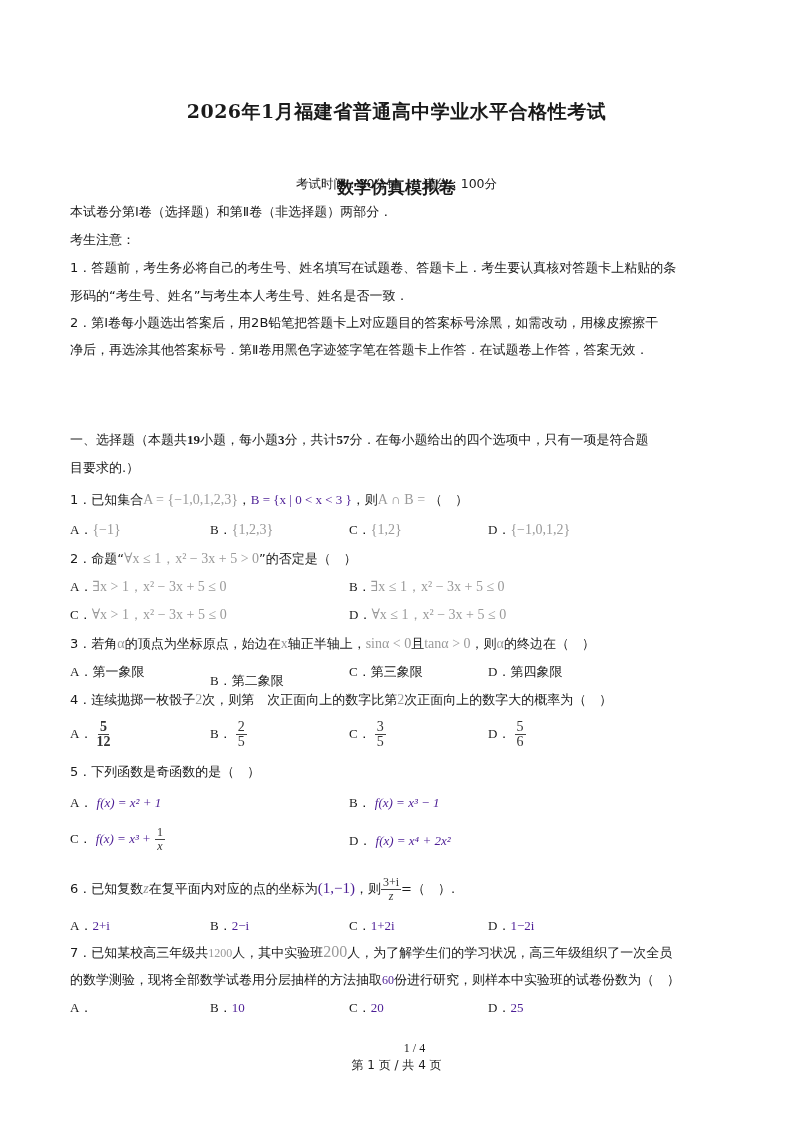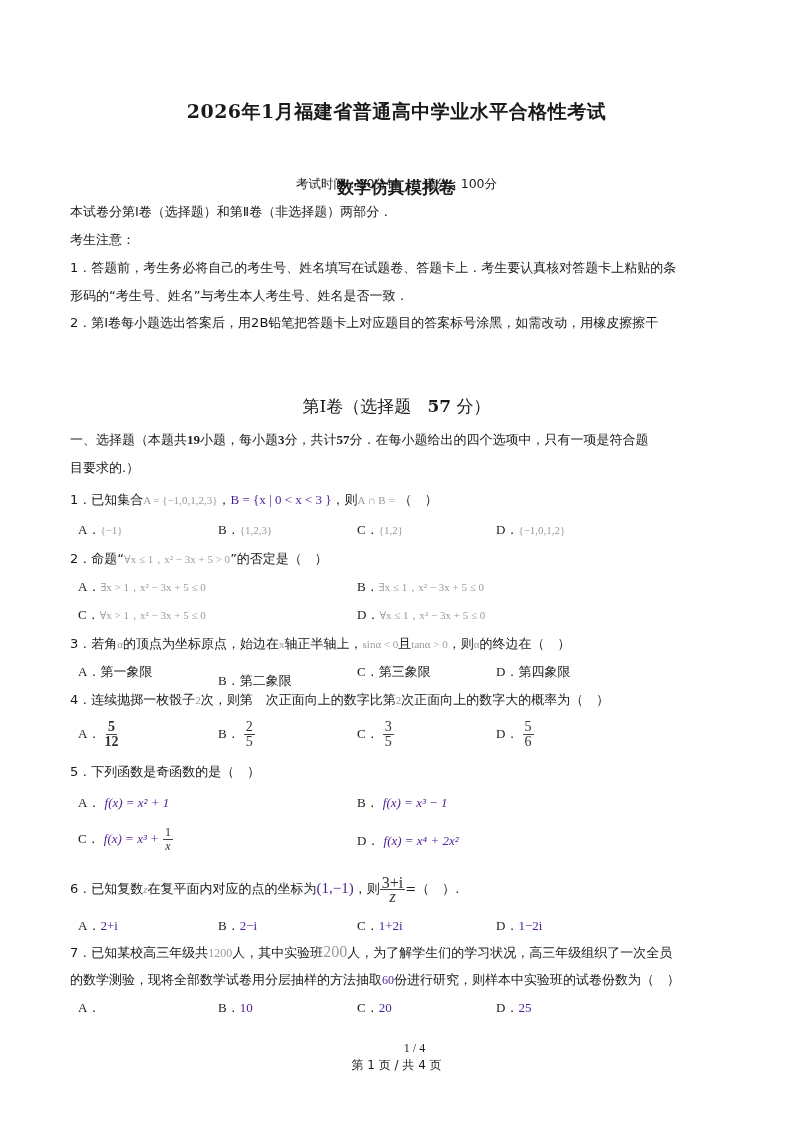--- a/index.html
+++ b/index.html
@@ -7,22 +7,22 @@
          font-family: "DejaVu Sans", "Liberation Sans", sans-serif; color: #1a1a1a; }
   .page { position: absolute; left: 0; top: 0; width: 793px; height: 1122px; padding-left: 14px; }
   .abs { position: absolute; white-space: nowrap; }
   .title { font-family: "DejaVu Serif", "Liberation Serif", serif; font-weight: bold; font-size: 19px; left: 0; width: 793px; text-align: center; top: 99px; letter-spacing: 0.5px; }
   .subtitle { font-family: "DejaVu Serif", "Liberation Serif", serif; font-weight: bold; font-size: 17px; left: 0; width: 793px; text-align: center; top: 140px; margin-top: 36px; }
   .meta { font-size: 12.5px; left: 0; width: 793px; text-align: center; top: 176px; }
   .line { font-size: 13px; left: 70px; line-height: 18px; }
   .section { font-family: "DejaVu Serif", "Liberation Serif", serif; font-size: 17px; left: 0; width: 793px; text-align: center; top: 395px; }
   .section b { font-weight: bold; }
   .math { font-family: "Liberation Serif", "DejaVu Serif", serif; color: #4c1d95; }
-  .mathlight { font-family: "Liberation Serif", "DejaVu Serif", serif; color: #9a9a9a; font-size: 11px; }
-  .opt { font-size: 13px; line-height: 18px; margin-left: 8px; }
+  .mathlight { font-family: "Liberation Serif", "DejaVu Serif", serif; color: #9a9a9a; font-size: 14px; }
+  .opt { font-size: 13px; line-height: 18px; }
   .optlabel { font-family: "Liberation Serif", "DejaVu Serif", serif; }
   .frac { display: inline-flex; flex-direction: column; align-items: center; vertical-align: middle; font-family: "Liberation Serif", "DejaVu Serif", serif; font-size: 14px; line-height: 14px; color: #333; }
   .frac .num { border-bottom: 1px solid #444; padding: 0 2px; }
   .bold { font-weight: bold; font-family: "Liberation Serif", "DejaVu Serif", serif; }
   .footer1 { font-family: "Liberation Serif", serif; font-size: 12px; left: 0; width: 793px; text-align: center; top: 1041px; margin-left: 18px; }
   .footer2 { font-size: 12px; left: 0; width: 793px; text-align: center; top: 1057px; }
 </style>
 </head>
 <body>
 
@@ -33,26 +33,22 @@
   <div class="abs meta">
     <span>考试时间：90分钟</span>&nbsp;&nbsp;&nbsp;&nbsp;&nbsp;
     <span>满分：100分</span>
   </div>
 
   <div class="abs line" style="top:203px">本试卷分第Ⅰ卷（选择题）和第Ⅱ卷（非选择题）两部分．</div>
   <div class="abs line" style="top:231px">考生注意：</div>
   <div class="abs line" style="top:259px">1．答题前，考生务必将自己的考生号、姓名填写在试题卷、答题卡上．考生要认真核对答题卡上粘贴的条</div>
   <div class="abs line" style="top:287px">形码的“考生号、姓名”与考生本人考生号、姓名是否一致．</div>
   <div class="abs line" style="top:314px">2．第Ⅰ卷每小题选出答案后，用2B铅笔把答题卡上对应题目的答案标号涂黑，如需改动，用橡皮擦擦干</div>
+  <div class="abs line" style="top:341px">净后，再选涂其他答案标号．第Ⅱ卷用黑色字迹签字笔在答题卡上作答．在试题卷上作答，答案无效．</div>
 
-  <div class="abs section">
-    <span>第Ⅰ卷（选择题</span>&nbsp;&nbsp;
-    <b>57</b>
-    <span>分）</span>
-  </div>
 
   <div class="abs line" style="top:431px">
     <span>一、选择题（本题共</span><span class="bold">19</span><span>小题，每小题</span><span class="bold">3</span><span>分，共计</span><span class="bold">57</span><span>分．在每小题给出的四个选项中，只有一项是符合题</span>
   </div>
   <div class="abs line" style="top:459px">目要求的.）</div>
 
   <div class="abs line" style="top:491px">
     <span>1．</span><span>已知集合</span><span class="mathlight">A = {−1,0,1,2,3}</span><span>，</span><span class="math">B = {x | 0 &lt; x &lt; 3 }</span><span>，则</span><span class="mathlight">A ∩ B =</span>&nbsp;<span>（　）</span>
   </div>
   <div class="abs opt" style="top:521px; left:70px"><span class="optlabel">A．</span><span class="mathlight">{−1}</span></div>
@@ -101,21 +97,21 @@
   </div>
   <div class="abs opt" style="top:794px; left:70px"><span class="optlabel">A．</span> <span class="math" style="font-style:italic">f(x) = x² + 1</span></div>
   <div class="abs opt" style="top:794px; left:349px"><span class="optlabel">B．</span> <span class="math" style="font-style:italic">f(x) = x³ − 1</span></div>
   <div class="abs opt" style="top:826px; left:70px"><span class="optlabel">C．</span> <span class="math" style="font-style:italic">f(x) = x³ +</span> <span class="frac" style="font-size:12px; line-height:13px">
         <span class="num">1</span>
         <span style="font-style:italic">x</span>
       </span></div>
   <div class="abs opt" style="top:832px; left:349px"><span class="optlabel">D．</span> <span class="math" style="font-style:italic">f(x) = x⁴ + 2x²</span></div>
 
   <div class="abs line" style="top:876px">
-    <span>6．</span><span>已知复数</span><span class="mathlight" style="font-style:italic">z</span><span>在复平面内对应的点的坐标为</span><span class="math" style="font-size:15px">(1,−1)</span><span>，则</span><span class="frac" style="font-size:16px; line-height:13px">
+    <span>6．</span><span>已知复数</span><span class="mathlight" style="font-style:italic">z</span><span>在复平面内对应的点的坐标为</span><span class="math" style="font-size:15px">(1,−1)</span><span>，则</span><span class="frac" style="font-size:12px; line-height:13px">
         <span class="num">3+i</span>
         <span style="font-style:italic">z</span>
       </span><span>=（　）.</span>
   </div>
   <div class="abs opt" style="top:917px; left:70px"><span class="optlabel">A．</span><span class="math">2+i</span></div>
   <div class="abs opt" style="top:917px; left:210px"><span class="optlabel">B．</span><span class="math">2−i</span></div>
   <div class="abs opt" style="top:917px; left:349px"><span class="optlabel">C．</span><span class="math">1+2i</span></div>
   <div class="abs opt" style="top:917px; left:488px"><span class="optlabel">D．</span><span class="math">1−2i</span></div>
 
   <div class="abs line" style="top:943px">

